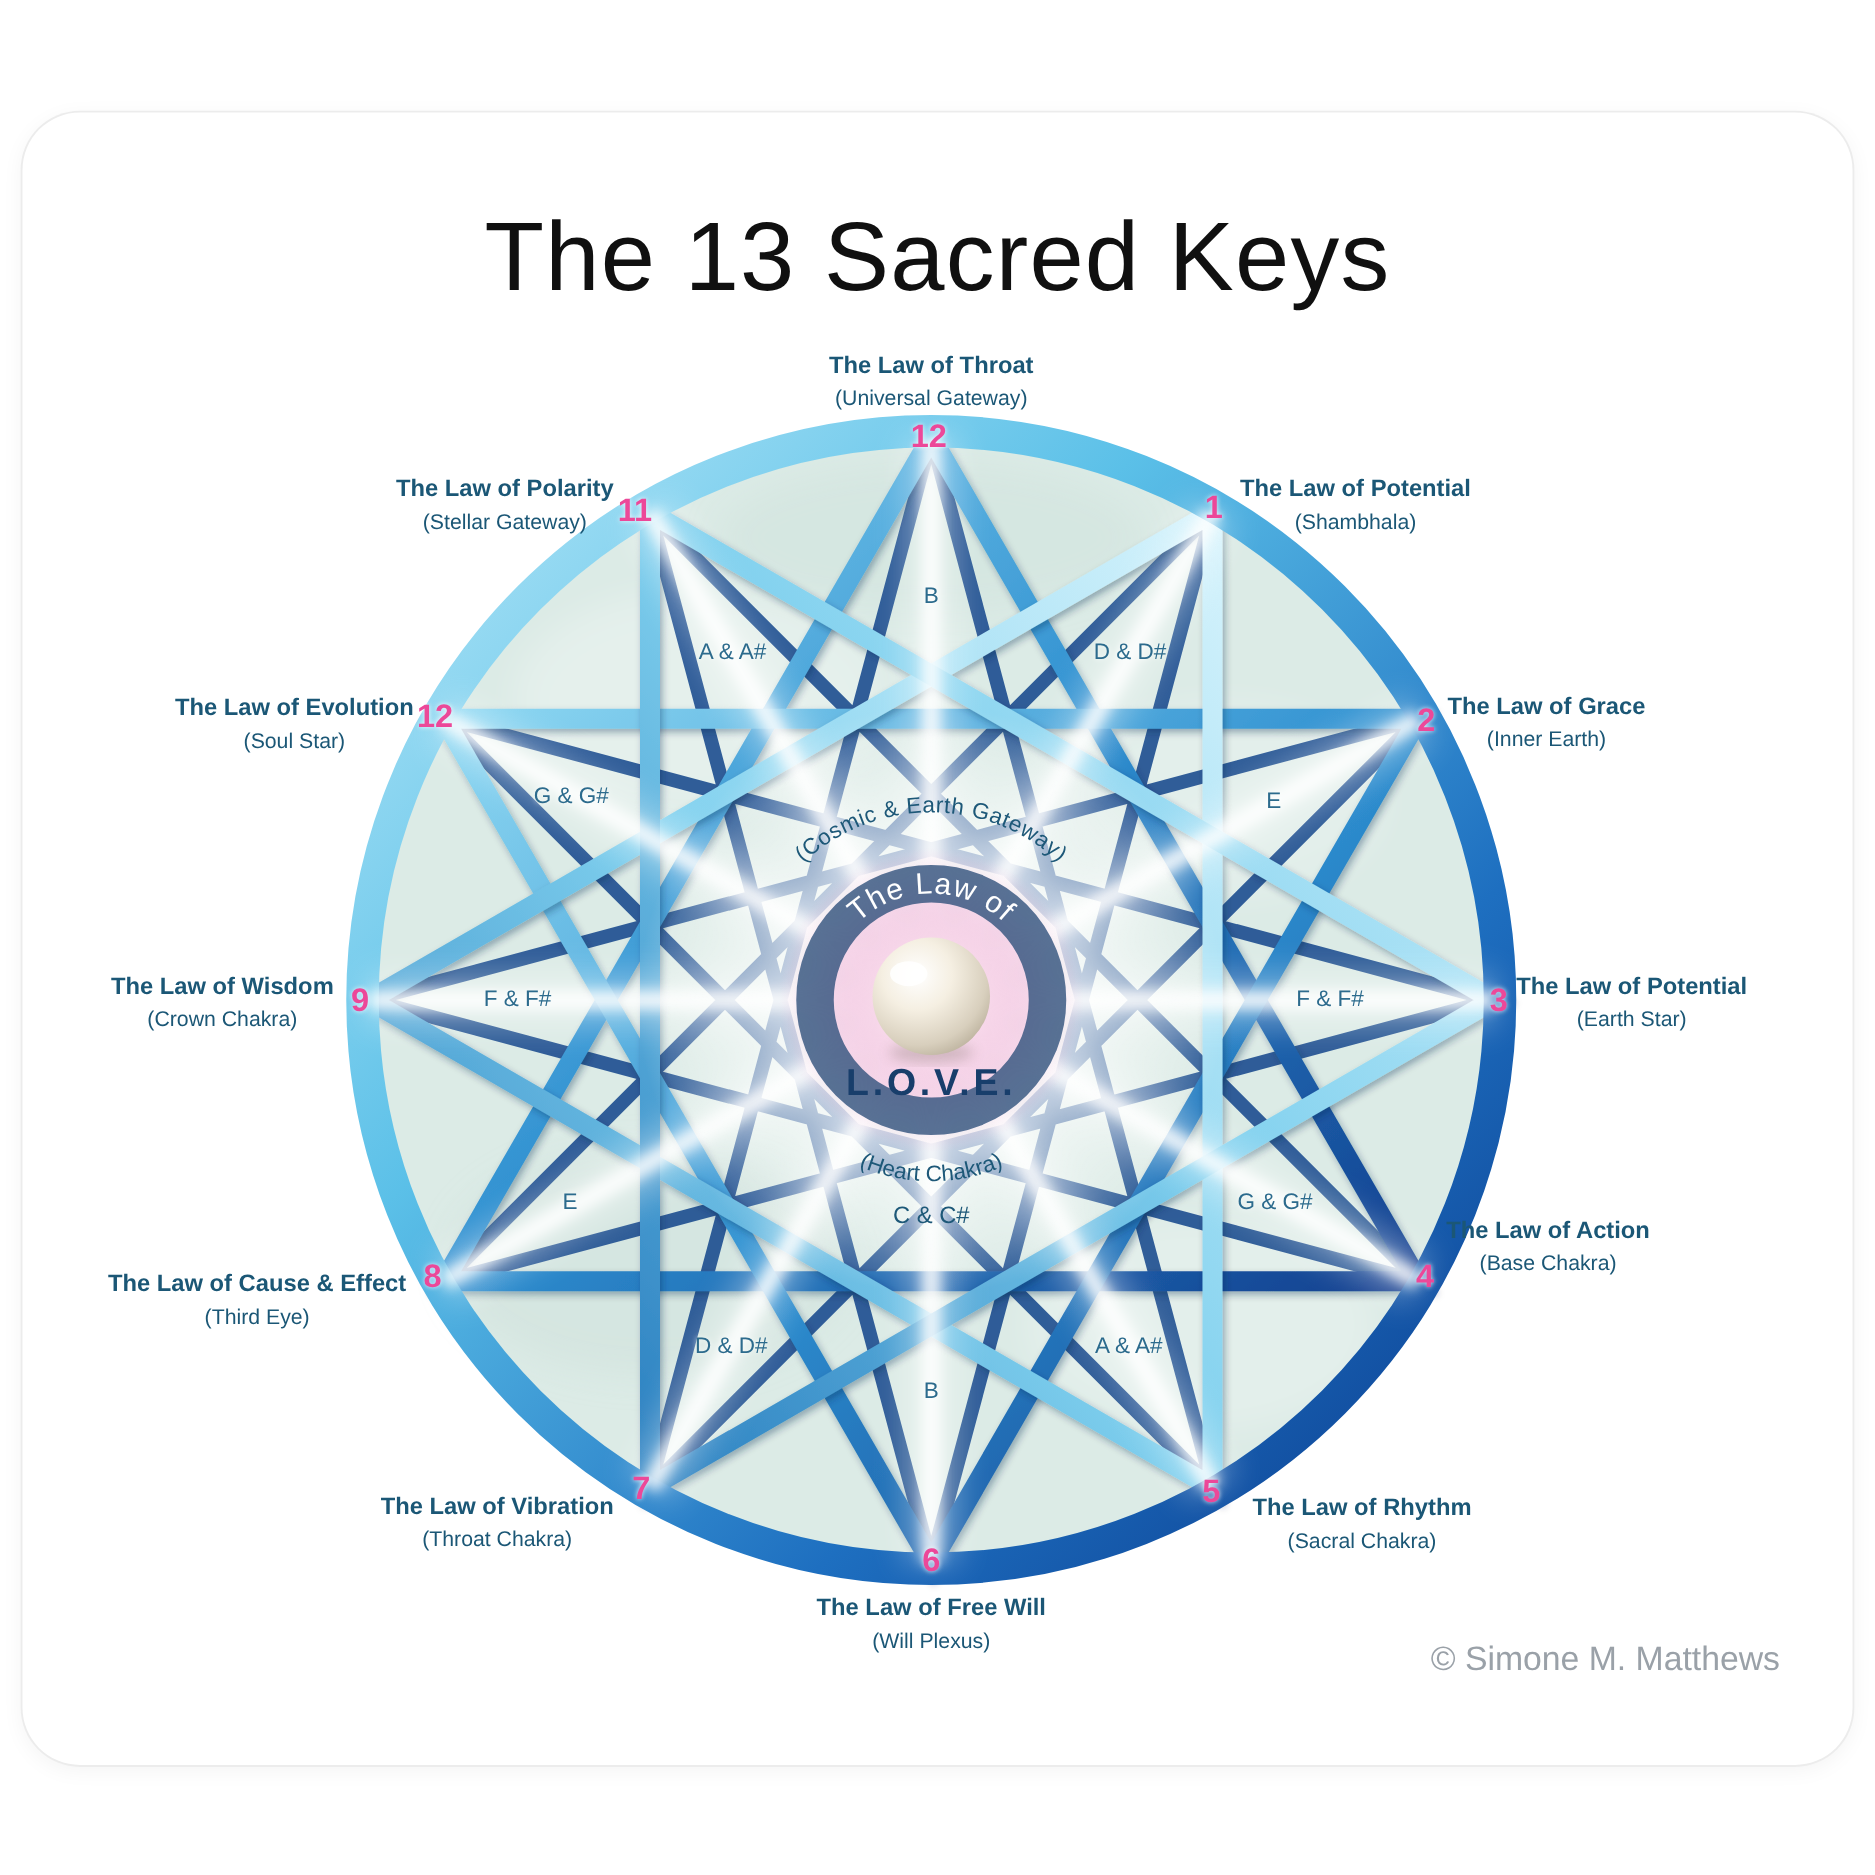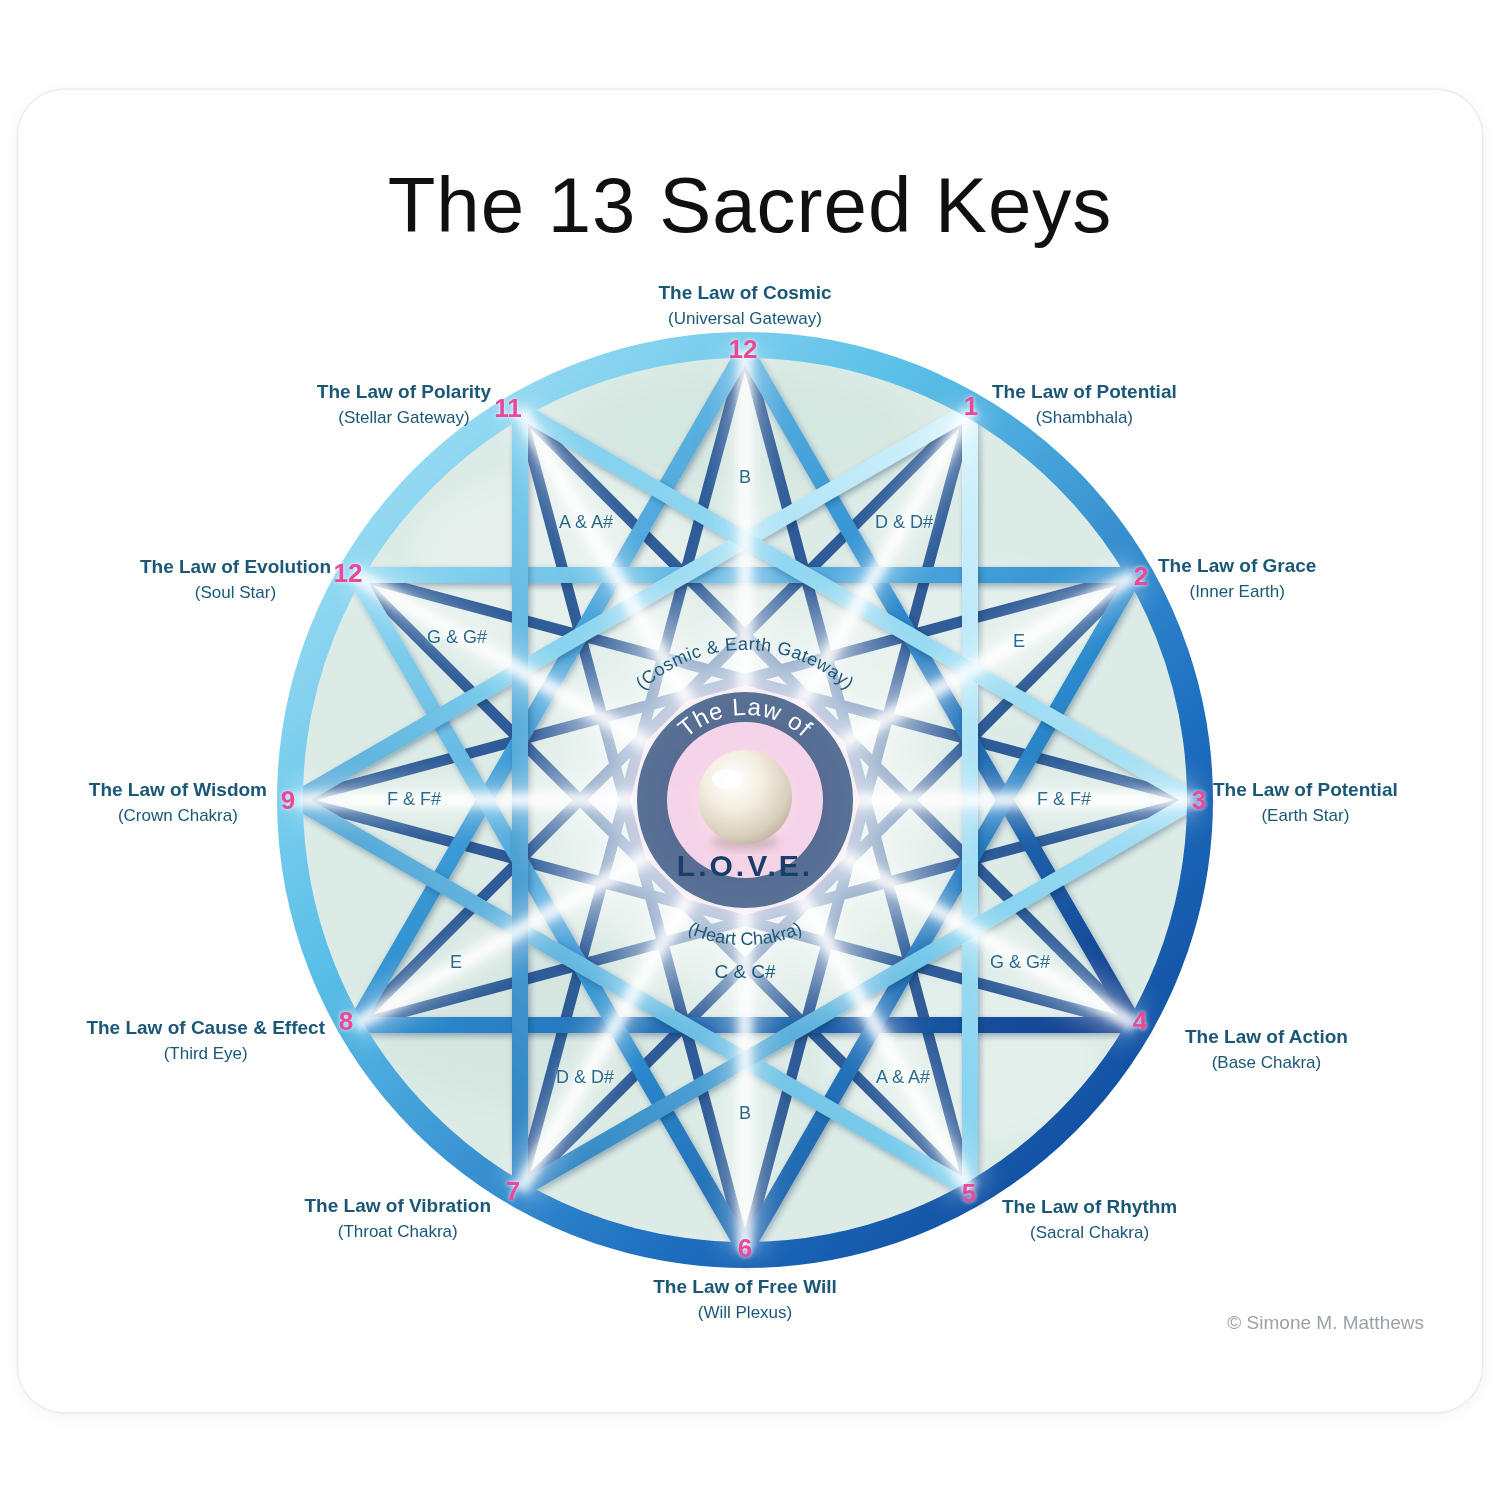--- a/index.html
+++ b/index.html
@@ -2,30 +2,30 @@
 <html><head>
 <meta charset="utf-8">
 <style>
   html,body{margin:0;padding:0;background:#ffffff;}
   .stage{position:relative;width:1500px;height:1500px;background:#ffffff;overflow:hidden;
          font-family:"Liberation Sans",sans-serif;}
   .card{position:absolute;left:18px;top:90px;width:1464px;height:1322px;background:#ffffff;
         border-radius:46px;box-shadow:0 0 0 1.5px #ececec, 0 4px 18px rgba(0,0,0,0.05);}
   .title{position:absolute;left:750px;top:160px;transform:translateX(-50%);
          font-size:78px;color:#101010;letter-spacing:1px;white-space:nowrap;}
-  .copyright{position:absolute;top:1312px;right:76px;font-size:19px;color:#9aa1a8;white-space:nowrap;}
+  .copyright{position:absolute;top:1312px;right:76px;font-size:27px;color:#9aa1a8;white-space:nowrap;}
   .wheel{position:absolute;left:0;top:0;}
   .key{position:absolute;text-align:center;color:#1b5776;line-height:1.4;white-space:nowrap;}
   .kt{font-weight:bold;font-size:19px;}
   .ks{font-size:17px;}
   .k12{left:745px;top:280px;transform:translateX(-50%);}
   .k1{left:992px;top:379px;}
   .k2{left:1158px;top:553px;}
   .k3{left:1213px;top:777px;}
-  .k4{left:1157px;top:1024px;margin-left:28px;}
+  .k4{left:1157px;top:972px;}
   .k5{left:1002px;top:1194px;}
   .k6{left:745px;top:1274px;transform:translateX(-50%);}
   .k7{right:1009px;top:1193px;}
   .k8{right:1175px;top:1015px;}
   .k9{right:1233px;top:777px;}
   .k10{right:1169px;top:554px;}
   .k11{right:1009px;top:379px;}
   .num{position:absolute;transform:translate(-50%,-50%);font-size:26px;font-weight:bold;
        color:#ec4899;text-shadow:0 0 4px rgba(255,255,255,.85);}
   .nn12{left:743px;top:349px}.nn1{left:971px;top:406px}.nn2{left:1141px;top:576px}
@@ -149,21 +149,21 @@
     <ellipse cx="727" cy="779" rx="15" ry="10" fill="#ffffff" opacity="0.85"></ellipse>
 
     <text x="745" y="876" text-anchor="middle" font-size="30" font-weight="bold" fill="#183e6b" letter-spacing="3">L.O.V.E.</text>
     <text font-size="18" fill="#1d5878" text-anchor="middle">
       <textPath href="#arcHeart" startOffset="50%">(Heart Chakra)</textPath>
     </text>
     <text x="745" y="978" text-anchor="middle" font-size="19" fill="#1d5878">C &amp; C#</text>
   </svg>
 
   <div class="key k12">
-    <div class="kt">The Law of Cosmic</div>
+    <div class="kt">The Law of Throat</div>
     <div class="ks">(Universal Gateway)</div>
   </div>
   <div class="key k1">
     <div class="kt">The Law of Potential</div>
     <div class="ks">(Shambhala)</div>
   </div>
   <div class="key k2">
     <div class="kt">The Law of Grace</div>
     <div class="ks">(Inner Earth)</div>
   </div>

